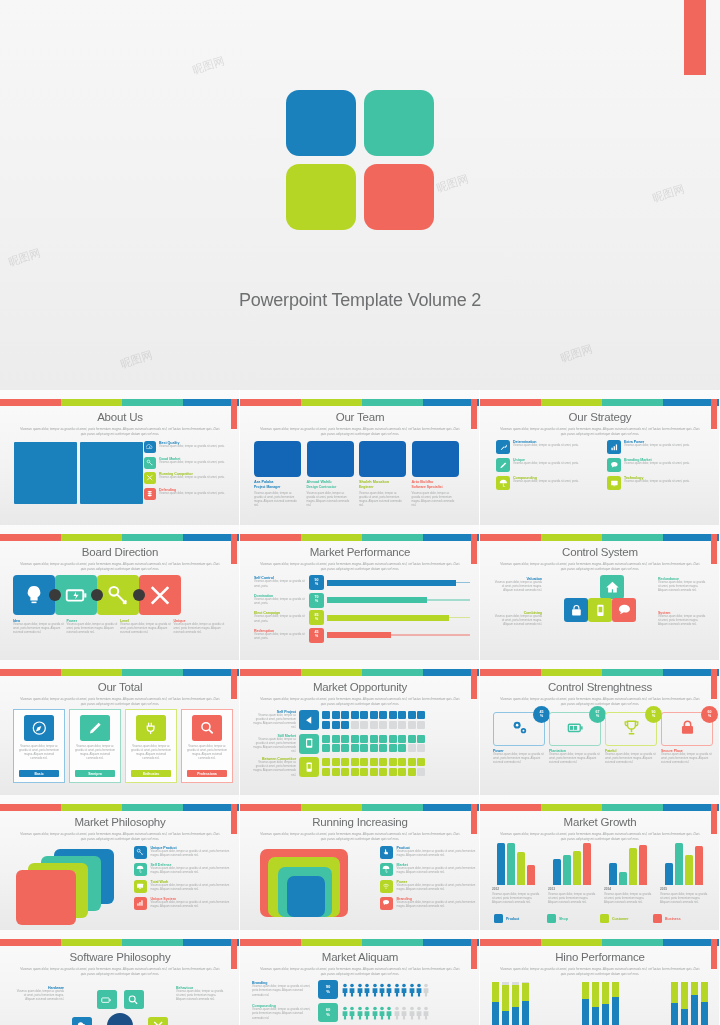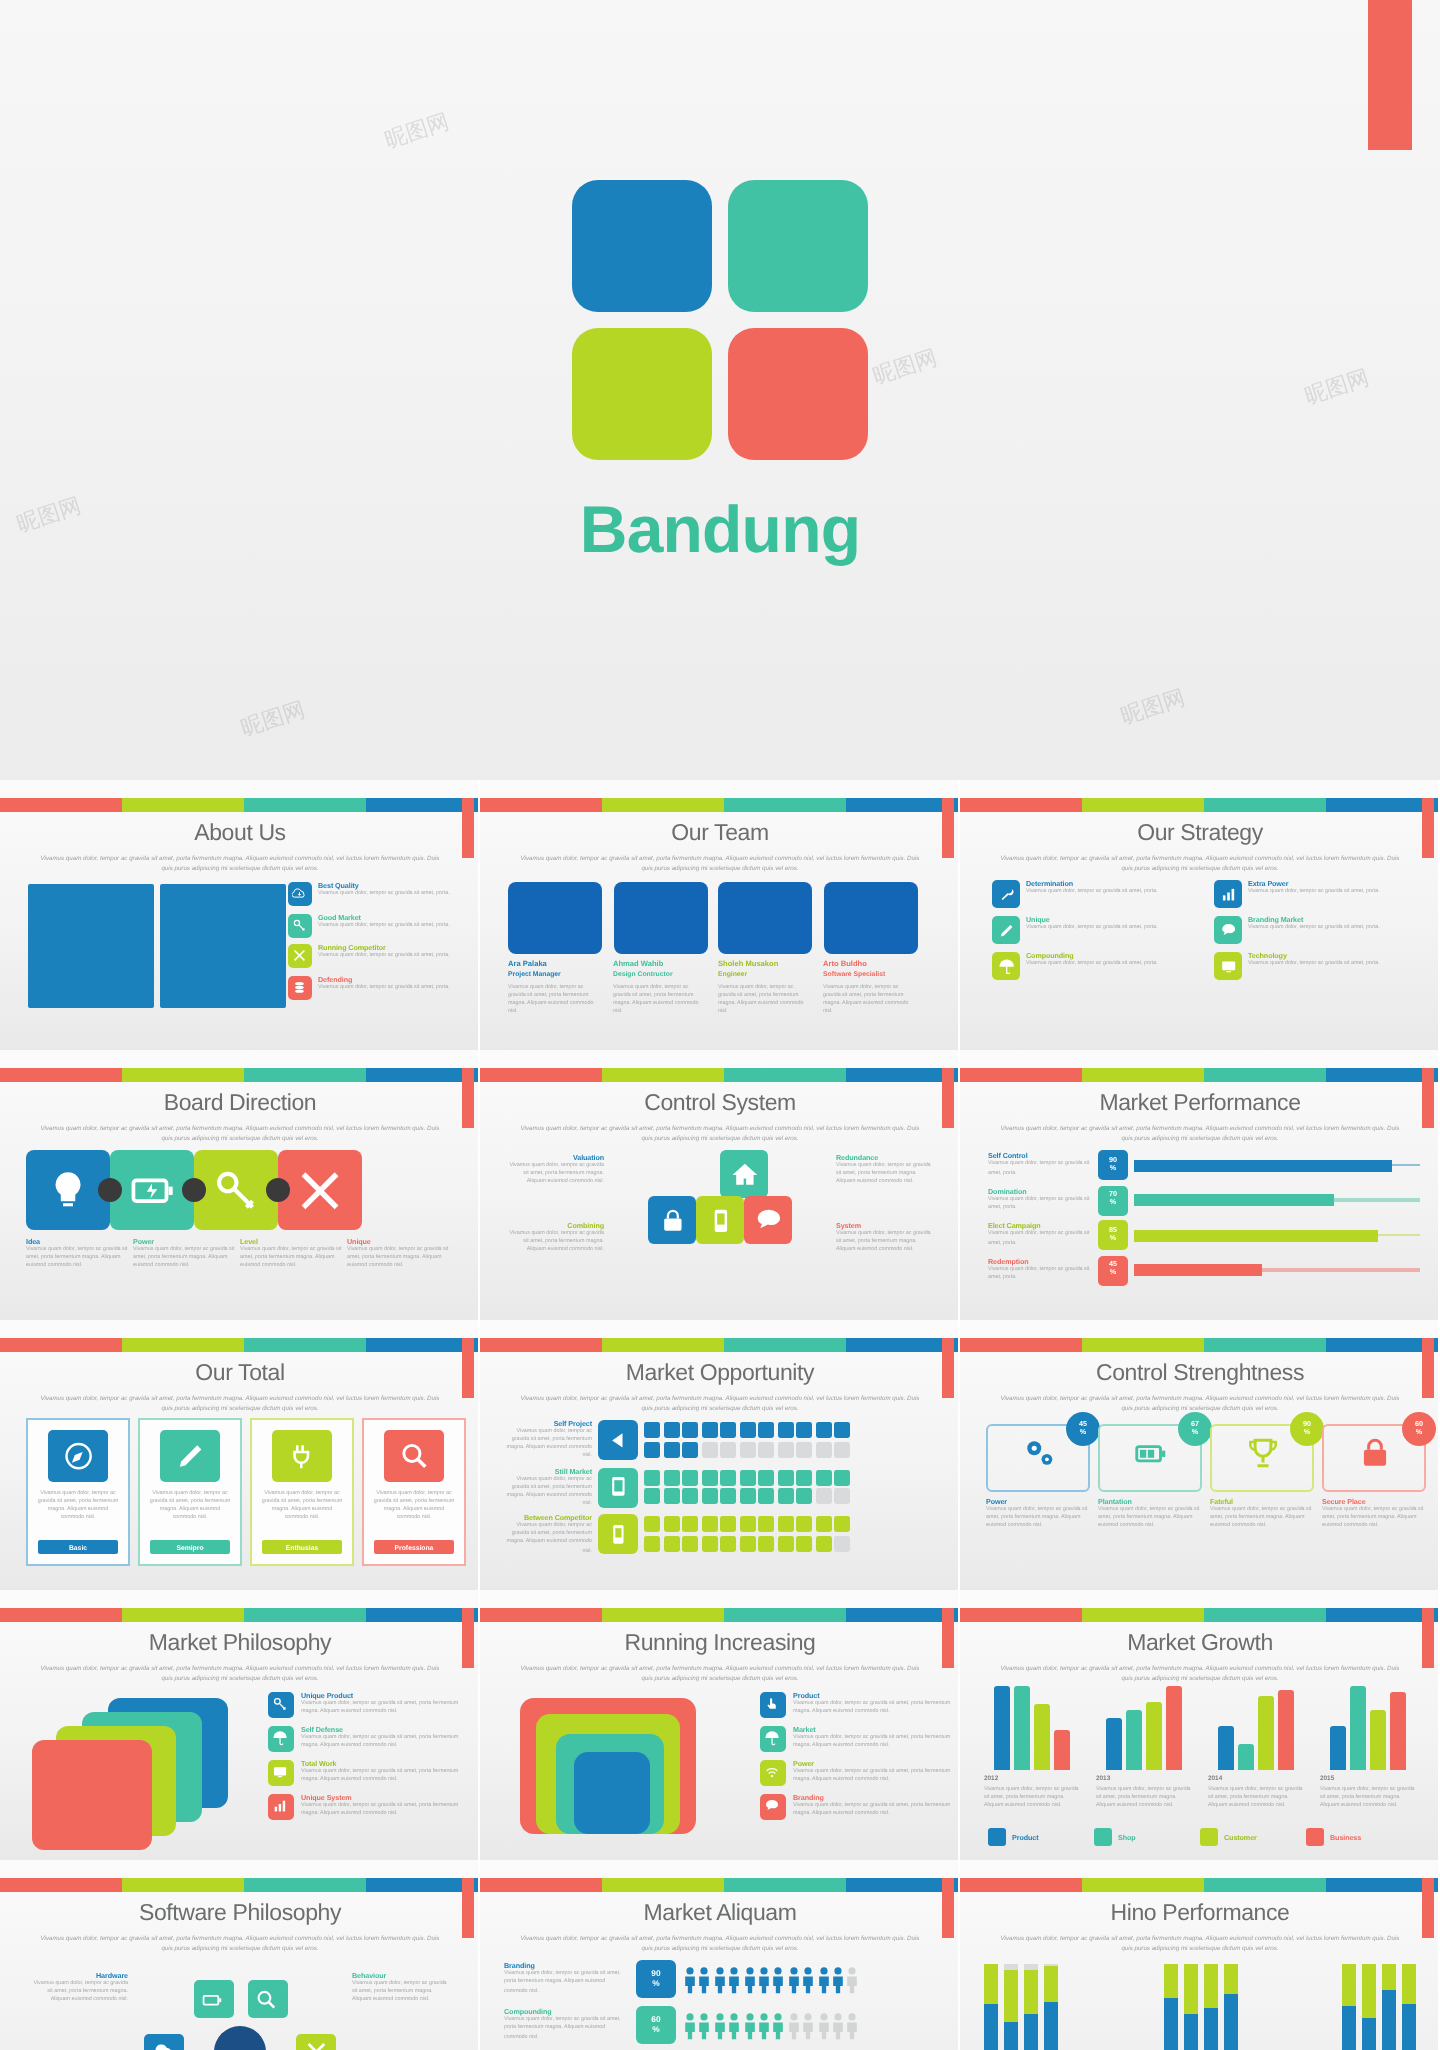--- a/index.html
+++ b/index.html
@@ -244,21 +244,21 @@
 <div class="hero">
   <div class="hero-accent"></div>
 
   <div class="logo-grid">
     <div class="logo-tile tile-blue"></div>
     <div class="logo-tile tile-teal"></div>
     <div class="logo-tile tile-green"></div>
     <div class="logo-tile tile-red"></div>
   </div>
 
-  <div class="hero-title">Bandung</div>
+  <div class="hero-sub">Powerpoint Template Volume 2</div>
 
   <div class="wm" style="left:8px;  top:250px;">昵图网</div>
   <div class="wm" style="left:192px;top:58px;">昵图网</div>
   <div class="wm" style="left:436px;top:176px;">昵图网</div>
   <div class="wm" style="left:652px;top:186px;">昵图网</div>
   <div class="wm" style="left:120px;top:352px;">昵图网</div>
   <div class="wm" style="left:560px;top:346px;">昵图网</div>
 </div>
 
 <div class="grid">
@@ -524,20 +524,90 @@
   </div>
 
   <div class="slide">
     <div class="topbar">
       <span class="tb1"></span>
         <span class="tb2"></span>
         <span class="tb3"></span>
         <span class="tb4"></span>
     </div>
     <div class="side-accent"></div>
+    <div class="s-title">Market Performance</div>
+    <div class="s-desc">Vivamus quam dolor, tempor ac gravida sit amet, porta fermentum magna. Aliquam euismod commodo nisl, vel luctus lorem fermentum quis. Duis quis purus adipiscing mi scelerisque dictum quis vel eros.</div>
+    <div class="s-body">
+      <div class="mp-row">
+        <div class="mp-txt">
+          <div class="lbl c-blue">Self Control</div>
+          <div class="micro">Vivamus quam dolor, tempor ac gravida sit amet, porta.</div>
+        </div>
+        <div class="mp-badge bg-blue">
+            <span>90</span>
+            <span>%</span>
+          </div>
+        <div class="mp-track">
+            <div class="mp-line bg-blue"></div>
+            <div class="mp-fill bg-blue" style="width:90%"></div>
+          </div>
+      </div>
+      <div class="mp-row">
+        <div class="mp-txt">
+          <div class="lbl c-teal">Domination</div>
+          <div class="micro">Vivamus quam dolor, tempor ac gravida sit amet, porta.</div>
+        </div>
+        <div class="mp-badge bg-teal">
+            <span>70</span>
+            <span>%</span>
+          </div>
+        <div class="mp-track">
+            <div class="mp-line bg-teal"></div>
+            <div class="mp-fill bg-teal" style="width:70%"></div>
+          </div>
+      </div>
+      <div class="mp-row">
+        <div class="mp-txt">
+          <div class="lbl c-green">Elect Campaign</div>
+          <div class="micro">Vivamus quam dolor, tempor ac gravida sit amet, porta.</div>
+        </div>
+        <div class="mp-badge bg-green">
+            <span>85</span>
+            <span>%</span>
+          </div>
+        <div class="mp-track">
+            <div class="mp-line bg-green"></div>
+            <div class="mp-fill bg-green" style="width:85%"></div>
+          </div>
+      </div>
+      <div class="mp-row">
+        <div class="mp-txt">
+          <div class="lbl c-red">Redemption</div>
+          <div class="micro">Vivamus quam dolor, tempor ac gravida sit amet, porta.</div>
+        </div>
+        <div class="mp-badge bg-red">
+            <span>45</span>
+            <span>%</span>
+          </div>
+        <div class="mp-track">
+            <div class="mp-line bg-red"></div>
+            <div class="mp-fill bg-red" style="width:45%"></div>
+          </div>
+      </div>
+    </div>
+  </div>
+
+  <div class="slide">
+    <div class="topbar">
+      <span class="tb1"></span>
+        <span class="tb2"></span>
+        <span class="tb3"></span>
+        <span class="tb4"></span>
+    </div>
+    <div class="side-accent"></div>
     <div class="s-title">Control System</div>
     <div class="s-desc">Vivamus quam dolor, tempor ac gravida sit amet, porta fermentum magna. Aliquam euismod commodo nisl, vel luctus lorem fermentum quis. Duis quis purus adipiscing mi scelerisque dictum quis vel eros.</div>
     <div class="s-body">
       <div class="cs-side" style="left:14px; top:2px; text-align:right;">
         <div class="lbl c-blue">Valuation</div>
         <div class="micro">Vivamus quam dolor, tempor ac gravida sit amet, porta fermentum magna. Aliquam euismod commodo nisl.</div>
       </div>
       <div class="cs-side" style="right:14px; top:2px;">
         <div class="lbl c-teal">Redundance</div>
         <div class="micro">Vivamus quam dolor, tempor ac gravida sit amet, porta fermentum magna. Aliquam euismod commodo nisl.</div>
@@ -571,90 +641,20 @@
                 <rect x="7" y="3" width="10" height="18" rx="1.6" fill="#fff"></rect>
                 <rect x="9" y="6" width="6" height="9" fill="#b6d626"></rect>
               </svg>
             </div>
           <div class="cs-sq bg-red ico">
               <svg viewBox="0 0 24 24" width="12" height="12">
                 <path d="M3 10a7 5.5 0 0118 0 7 5.5 0 01-9.8 4.9L5 18l1.4-3.4A5.6 5.6 0 013 10z" fill="#fff"></path>
               </svg>
             </div>
         </div>
-      </div>
-    </div>
-  </div>
-
-  <div class="slide">
-    <div class="topbar">
-      <span class="tb1"></span>
-        <span class="tb2"></span>
-        <span class="tb3"></span>
-        <span class="tb4"></span>
-    </div>
-    <div class="side-accent"></div>
-    <div class="s-title">Market Performance</div>
-    <div class="s-desc">Vivamus quam dolor, tempor ac gravida sit amet, porta fermentum magna. Aliquam euismod commodo nisl, vel luctus lorem fermentum quis. Duis quis purus adipiscing mi scelerisque dictum quis vel eros.</div>
-    <div class="s-body">
-      <div class="mp-row">
-        <div class="mp-txt">
-          <div class="lbl c-blue">Self Control</div>
-          <div class="micro">Vivamus quam dolor, tempor ac gravida sit amet, porta.</div>
-        </div>
-        <div class="mp-badge bg-blue">
-            <span>90</span>
-            <span>%</span>
-          </div>
-        <div class="mp-track">
-            <div class="mp-line bg-blue"></div>
-            <div class="mp-fill bg-blue" style="width:90%"></div>
-          </div>
-      </div>
-      <div class="mp-row">
-        <div class="mp-txt">
-          <div class="lbl c-teal">Domination</div>
-          <div class="micro">Vivamus quam dolor, tempor ac gravida sit amet, porta.</div>
-        </div>
-        <div class="mp-badge bg-teal">
-            <span>70</span>
-            <span>%</span>
-          </div>
-        <div class="mp-track">
-            <div class="mp-line bg-teal"></div>
-            <div class="mp-fill bg-teal" style="width:70%"></div>
-          </div>
-      </div>
-      <div class="mp-row">
-        <div class="mp-txt">
-          <div class="lbl c-green">Elect Campaign</div>
-          <div class="micro">Vivamus quam dolor, tempor ac gravida sit amet, porta.</div>
-        </div>
-        <div class="mp-badge bg-green">
-            <span>85</span>
-            <span>%</span>
-          </div>
-        <div class="mp-track">
-            <div class="mp-line bg-green"></div>
-            <div class="mp-fill bg-green" style="width:85%"></div>
-          </div>
-      </div>
-      <div class="mp-row">
-        <div class="mp-txt">
-          <div class="lbl c-red">Redemption</div>
-          <div class="micro">Vivamus quam dolor, tempor ac gravida sit amet, porta.</div>
-        </div>
-        <div class="mp-badge bg-red">
-            <span>45</span>
-            <span>%</span>
-          </div>
-        <div class="mp-track">
-            <div class="mp-line bg-red"></div>
-            <div class="mp-fill bg-red" style="width:45%"></div>
-          </div>
       </div>
     </div>
   </div>
 
   <div class="slide">
     <div class="topbar">
       <span class="tb1"></span>
         <span class="tb2"></span>
         <span class="tb3"></span>
         <span class="tb4"></span>

